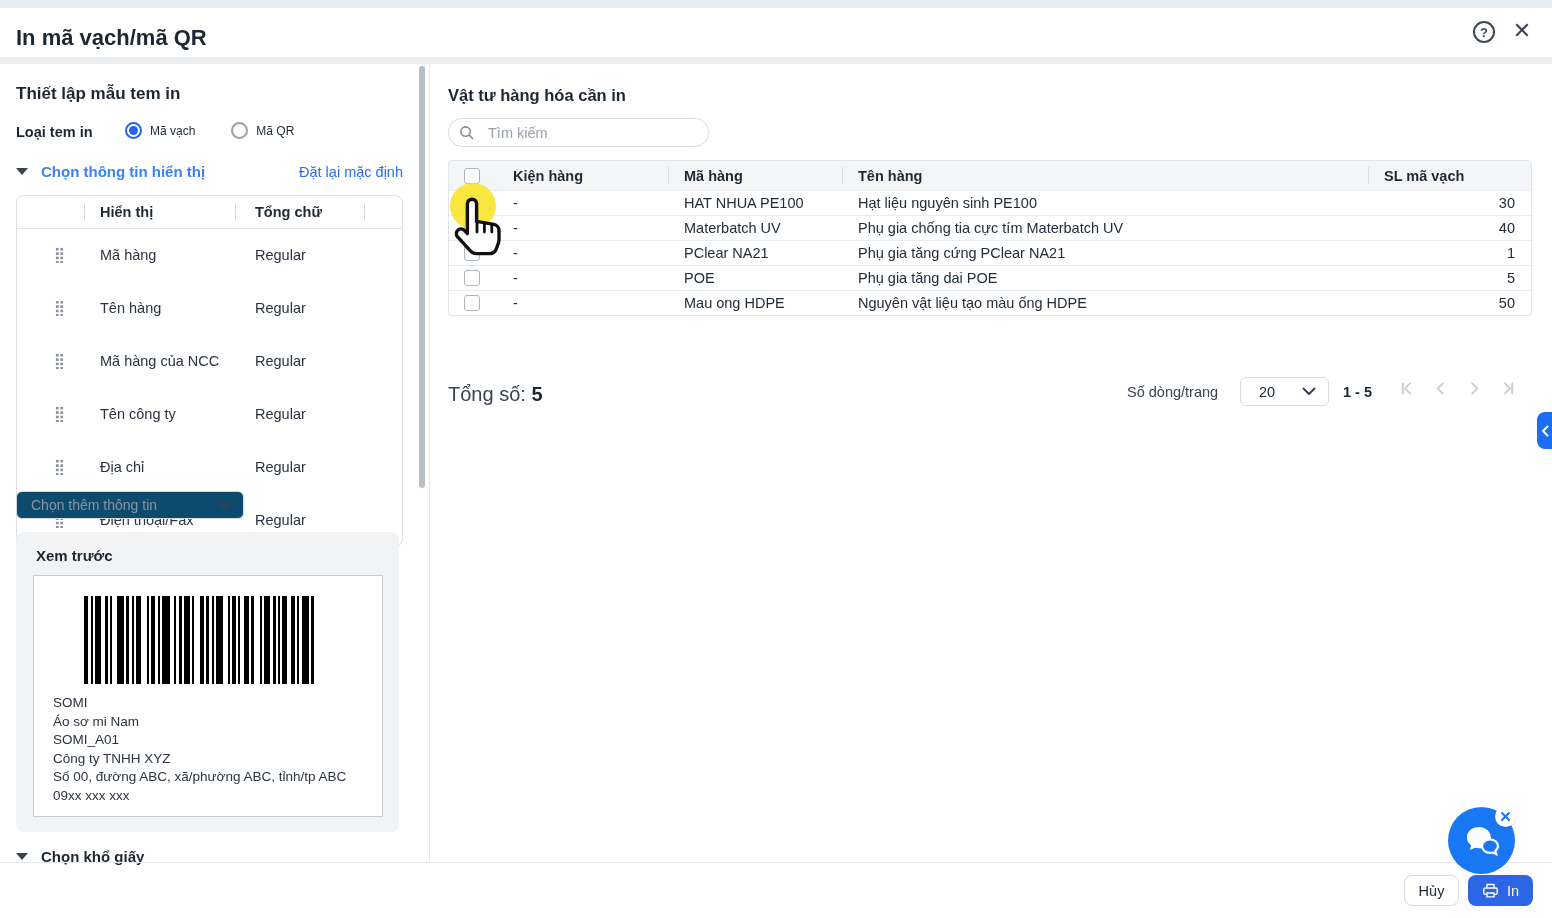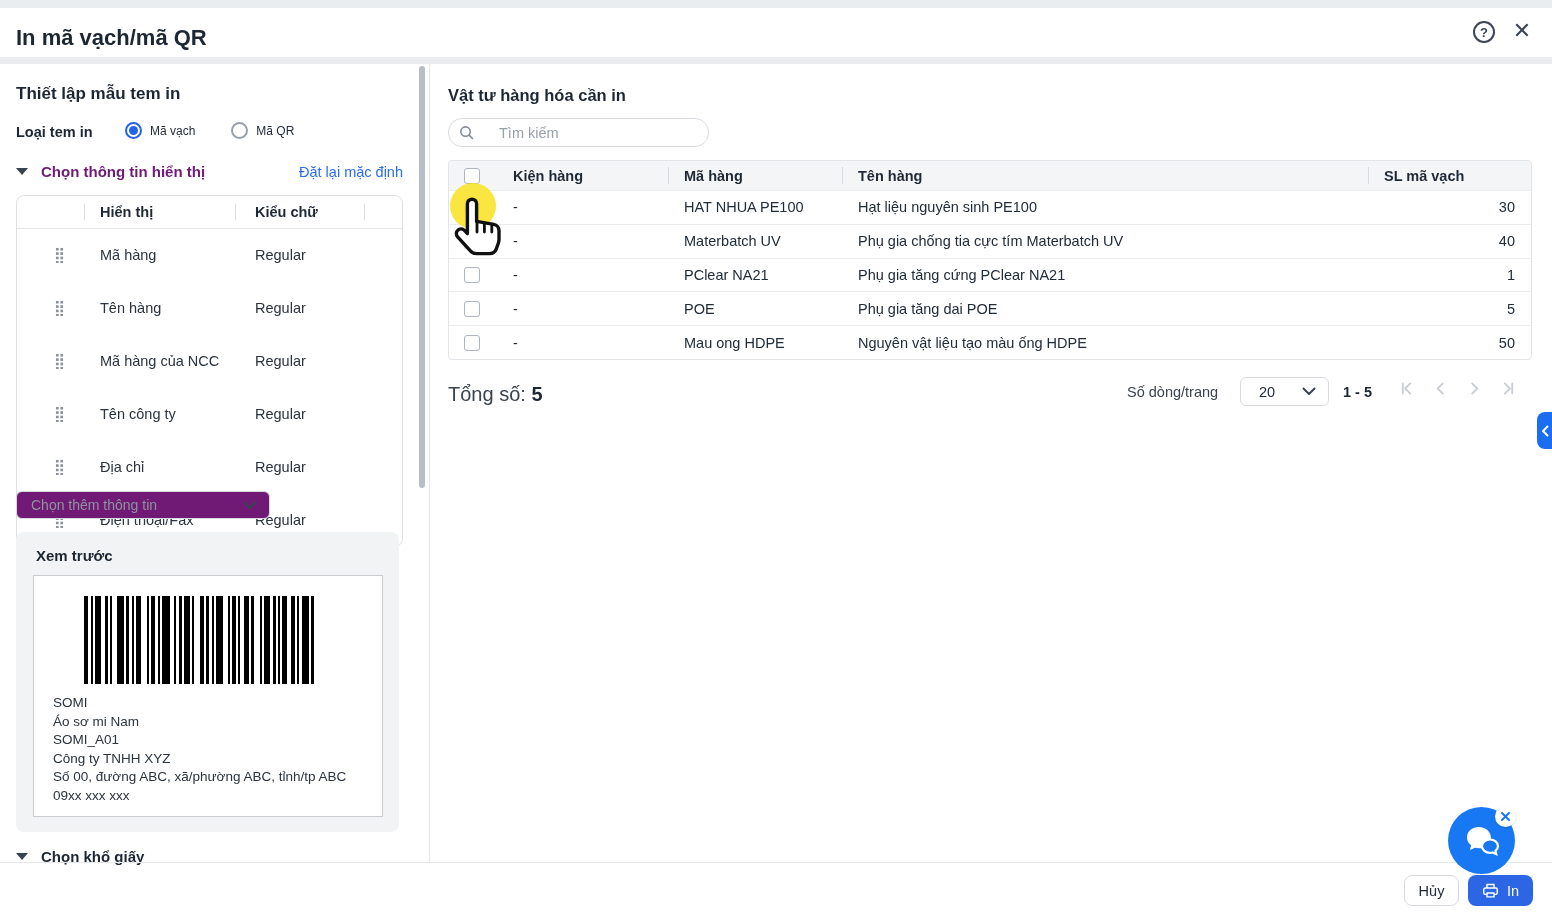--- a/index.html
+++ b/index.html
@@ -30,61 +30,61 @@
   .radio-row { left:125px; top:122px; display:flex; align-items:center; gap:8px; }
   .radio { width:17px; height:17px; border-radius:50%; background:#fff; }
   .radio.sel { border:2px solid #2563eb; display:flex; align-items:center; justify-content:center; }
   .radio.sel::after { content:""; width:9px; height:9px; border-radius:50%; background:#2563eb; }
   .radio.unsel { border:2px solid #99a1ab; }
   .radio-label { font-size:12px; color:#222d3a; }
   .radio-gap { width:20px; }
 
   .tri { width:0; height:0; border-left:6px solid transparent; border-right:6px solid transparent; border-top:7px solid #39434f; }
   .sec-row { left:16px; top:163px; display:flex; align-items:center; gap:13px; width:387px; }
-  .sec-title { font-size:15px; font-weight:bold; color:#701a75; }
+  .sec-title { font-size:15px; font-weight:bold; color:#3b82f6; }
   .reset-link { margin-left:auto; font-size:14.5px; color:#2a6df0; cursor:pointer; }
 
   .mini-table { left:16px; top:195px; width:387px; height:352px; border:1px solid #dde1e6; border-radius:8px;
     background:#fff; display:flex; flex-direction:column; overflow:hidden; }
   .mini-head { height:33px; display:flex; align-items:center; border-bottom:1px solid #e3e6ea; font-weight:bold; font-size:14.5px; color:#1f2935; position:relative; }
   .mini-head .tick { position:absolute; top:8px; width:1px; height:16px; background:#d9dde2; }
   .mini-col-h1 { position:absolute; left:83px; }
   .mini-col-h2 { position:absolute; left:238px; }
   .mini-body { flex:1; display:flex; flex-direction:column; }
   .mini-row { flex:1; display:flex; align-items:center; font-size:14.5px; color:#2a333f; position:relative; }
   .drag-handle { position:absolute; left:38px; width:9px; height:16px;
     background-image:radial-gradient(circle, #8a919b 1.4px, transparent 1.6px);
     background-size:4.5px 4.4px; cursor:grab; }
   .mini-cell-display { position:absolute; left:83px; }
   .mini-cell-font { position:absolute; left:238px; }
 
-  .add-select { left:16px; top:491px; width:254px; height:28px; border:1px solid #d6dade; border-radius:6px;
-    background:#701a75; display:flex; align-items:center; padding:0 12px 0 14px; cursor:pointer; }
+  .add-select { left:16px; top:491px; width:228px; height:28px; border:1px solid #d6dade; border-radius:6px;
+    background:#0c4a6e; display:flex; align-items:center; padding:0 12px 0 14px; cursor:pointer; }
   .add-select-label { font-size:14px; color:#8d949e; }
   .chev { margin-left:auto; }
 
   .preview-card { left:16px; top:532px; width:383px; height:300px; background:#f1f3f4; border-radius:8px; }
   .preview-title { position:absolute; left:20px; top:15px; font-size:15px; font-weight:bold; color:#1d2733; }
   .preview-box { position:absolute; left:17px; top:43px; width:350px; height:242px; background:#fff; border:1px solid #c9cdd1; }
   .barcode { position:absolute; left:50px; top:20px; width:250px; height:88px; display:flex; align-items:stretch; }
   .bc-bar { background:#000; height:100%; flex:none; }
   .bc-gap { background:transparent; height:100%; flex:none; }
   .preview-lines { position:absolute; left:19px; top:118px; font-size:13.5px; color:#2b343f; line-height:18.6px; }
 
   .paper-row { left:16px; top:848px; display:flex; align-items:center; gap:13px; }
   .paper-title { font-size:15px; font-weight:bold; color:#1d2733; }
 
   
   .rp-title { left:448px; top:86px; font-size:16.5px; font-weight:bold; color:#1d2733; }
   .search-box { left:448px; top:118px; width:261px; height:29px; border:1px solid #d8dce1; border-radius:14px;
-    background:#fff; display:flex; align-items:center; padding:8px 10px; gap:25px; }
+    background:#fff; display:flex; align-items:center; padding:8px 10px; gap:14px; }
   .search-input { border:none; outline:none; flex:1; font-size:14.5px; color:#222d3a; font-family:inherit; background:transparent; }
   .search-input::placeholder { color:#98a0aa; }
 
-  .rt { left:448px; top:160px; width:1084px; height:200px; border:1px solid #e1e4e8; border-radius:4px;
+  .rt { left:448px; top:160px; width:1084px; height:156px; border:1px solid #e1e4e8; border-radius:4px;
     display:flex; flex-direction:column; overflow:hidden; background:#fff;text-decoration:underline; }
   .rt-head { height:29px; background:#f3f5f7; display:flex; align-items:center; font-weight:bold; font-size:14.5px; color:#1f2935; position:relative; }
   .rt-head .tick { position:absolute; top:6px; width:1px; height:17px; background:#d7dbe0; }
   .rt-body { flex:1; display:flex; flex-direction:column; }
   .rt-row { flex:1; display:flex; align-items:center; font-size:14.5px; color:#222d3a; border-top:1px solid #e9ebee; position:relative; }
   .cb { width:16px; height:16px; border:1.5px solid #aeb5bd; border-radius:3px; background:#fff; cursor:pointer; }
   .col-cb { position:absolute; left:15px; }
   .col-kien { position:absolute; left:64px; }
   .col-ma { position:absolute; left:235px; }
   .col-ten { position:absolute; left:409px; }
@@ -149,21 +149,21 @@
   <span class="sec-title">Chọn thông tin hiển thị</span>
   <span class="reset-link">Đặt lại mặc định</span>
 </div>
 
 <div class="abs mini-table">
   <div class="mini-head">
     <span class="tick" style="left:67px"></span>
     <span class="tick" style="left:218px"></span>
     <span class="tick" style="left:347px"></span>
     <span class="mini-col-h1">Hiển thị</span>
-    <span class="mini-col-h2">Kiểu chữ</span>
+    <span class="mini-col-h2">Tổng chữ</span>
   </div>
   <div class="mini-body">
 
       <div class="mini-row">
         <span class="drag-handle"></span>
         <span class="mini-cell-display">Mã hàng</span>
         <span class="mini-cell-font">Regular</span>
       </div>
       <div class="mini-row">
         <span class="drag-handle"></span>

